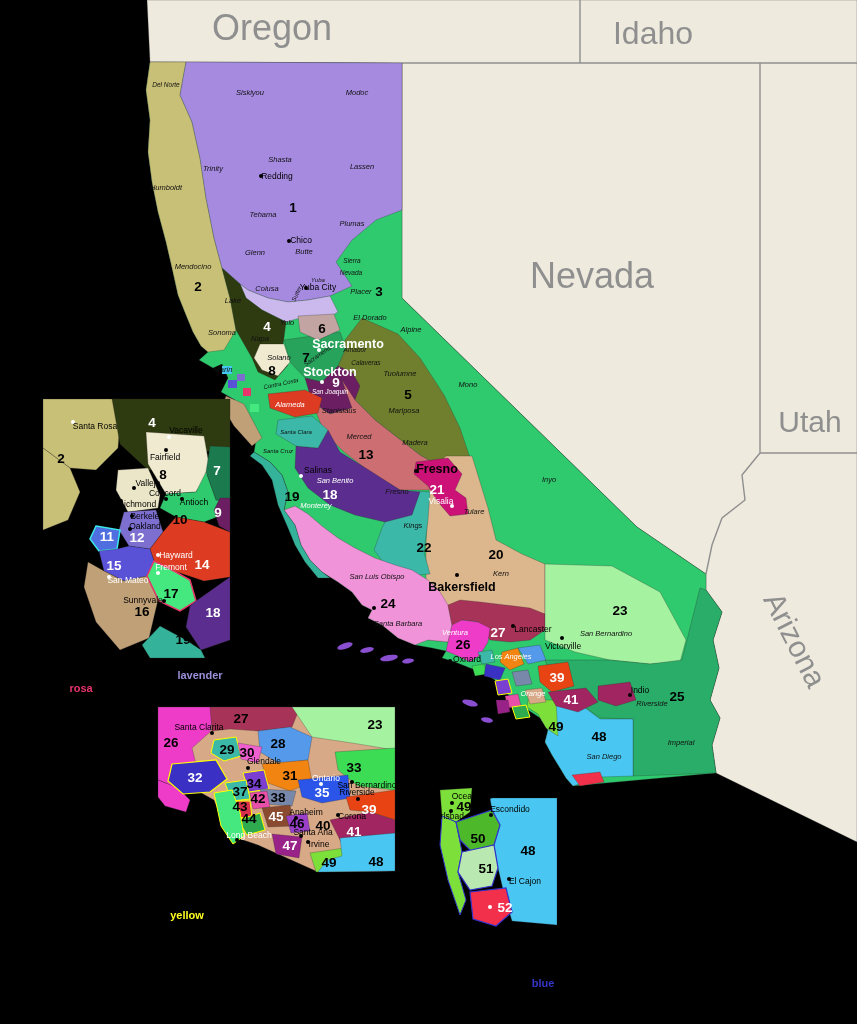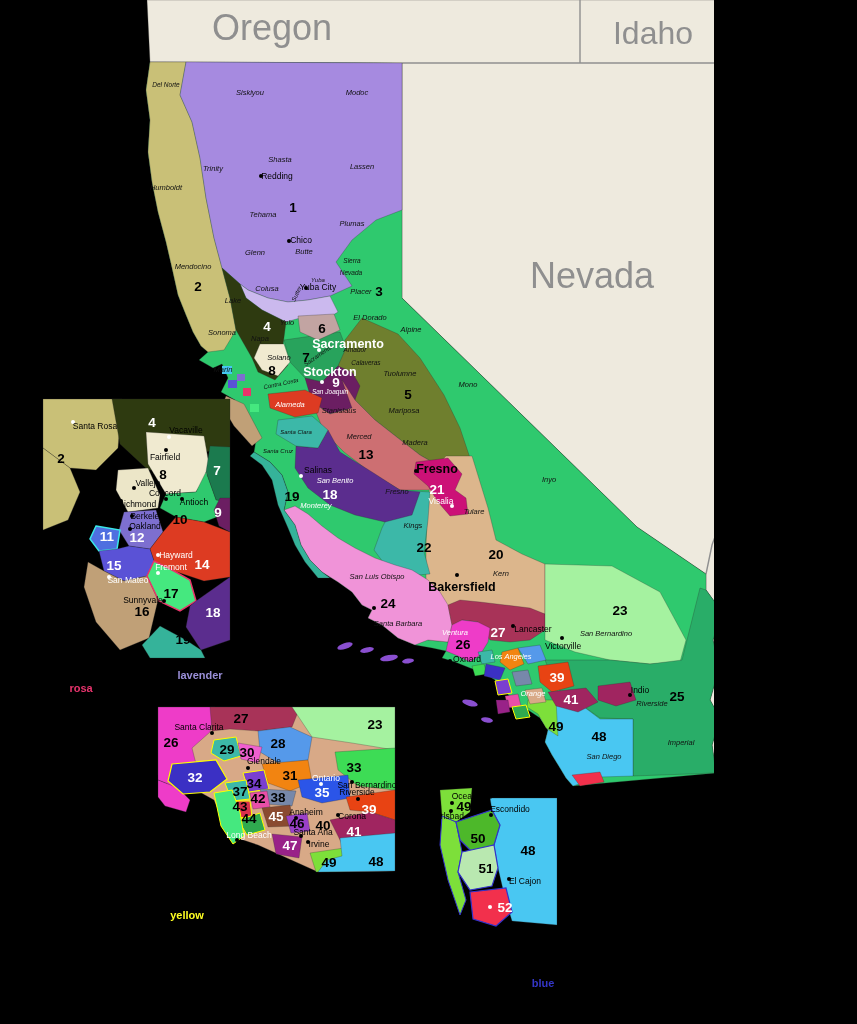--- a/index.html
+++ b/index.html
@@ -1,16 +1,16 @@
 <!DOCTYPE html>
 <html><head>
 <meta charset="utf-8">
 <style>
   html,body{margin:0;padding:0;background:#000;}
-  .stage{position:relative;width:714px;height:1024px;background:#000;overflow:hidden;}
+  .stage{position:relative;width:857px;height:1024px;background:#000;overflow:hidden;}
   svg{display:block;font-family:"Liberation Sans","DejaVu Sans",sans-serif;}
   svg text{dominant-baseline:middle;}
   .region{stroke:#2a2a2a;stroke-opacity:.45;stroke-width:.6;}
   .stateline{fill:none;stroke:#8f8f8f;stroke-width:1.4;}
 </style>
 </head>
 <body>
 
 <div class="stage">
 <svg width="857" height="1024" viewBox="0 0 857 1024">

